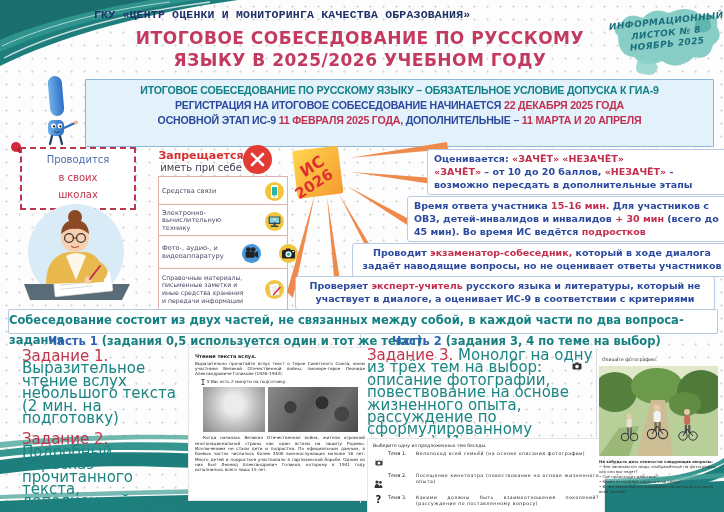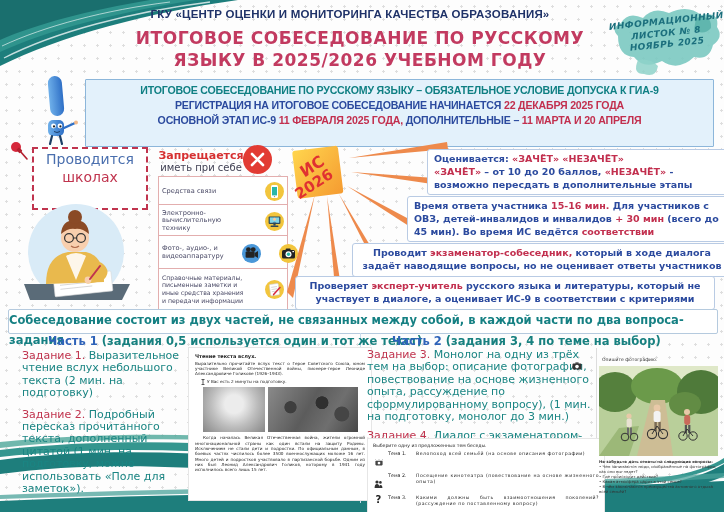--- a/index.html
+++ b/index.html
@@ -2,35 +2,35 @@
 <html><head>
 <meta charset="utf-8">
 <style>
   html,body{margin:0;padding:0;}
   body{width:724px;height:512px;font-family:"DejaVu Sans",sans-serif;}
   .page{position:relative;width:724px;height:512px;overflow:hidden;background:#fdfdfd;
     background-image:radial-gradient(circle,#dedede 1px,rgba(0,0,0,0) 1.35px);
     background-size:13px 13px;}
   .abs{position:absolute;}
   
-  .org-header{left:80px;top:8px;width:540px;text-align:center;font-family:Liberation Sans, sans-serif;
+  .org-header{left:94px;top:8px;width:540px;text-align:left;font-family:Liberation Mono, monospace;
     font-weight:bold;font-size:11.5px;color:#1f3268;letter-spacing:.2px;}
   .main-title{left:100px;top:27px;width:520px;text-align:center;font-weight:bold;font-size:17px;
     line-height:22px;color:#c23a60;letter-spacing:.5px;}
   .badge{left:608px;top:4px;width:116px;height:76px;}
   .badge-text{left:610px;top:16px;width:112px;text-align:center;transform:rotate(-6deg);
     font-weight:bold;font-style:italic;font-size:9px;line-height:11.5px;color:#1b6f7d;letter-spacing:.4px;}
   
   .info-banner{left:85px;top:79px;width:627px;height:63px;background:#e3f1fb;border:1px solid #8cb6da;
     border-radius:1px;text-align:center;font-family:"Liberation Sans",sans-serif;font-weight:bold;
     font-size:10.6px;line-height:15px;letter-spacing:-0.2px;padding-top:3px;}
   .tl{color:#0f7f83;} .bl{color:#2b4a9e;margin-top:24px;} .rd{color:#c22f4e;}
   
-  .held-box{left:32px;top:147px;width:112px;height:57px;background:#fff;border:2px dashed #c0344e;
-    text-align:center;font-size:14px;line-height:17.5px;padding-top:2px;}
+  .held-box{left:20px;top:147px;width:112px;height:57px;background:#fff;border:2px dashed #c0344e;
+    text-align:center;font-size:10px;line-height:17.5px;padding-top:2px;}
   .held-box .l1{color:#4a6fae;} .held-box .l23{color:#c0344e;}
   
   .proh-title{left:148px;top:149px;width:106px;text-align:center;}
   .proh-title .p1{font-weight:bold;font-size:11px;color:#d63031;}
   .proh-title .p2{font-size:10px;color:#3f3f52;}
   .x-circle{left:243px;top:145px;width:29px;height:29px;border-radius:50%;background:#e23b33;}
   .proh-item{left:158px;width:122px;background:#fff;border:1px solid #e3aeae;display:flex;
     align-items:center;padding:2px 3px;gap:18px;}
   .proh-label{flex:1;font-size:6.6px;line-height:7.6px;color:#4a4a66;}
   .icon-circle{width:19px;height:19px;border-radius:50%;background:#f2c53d;flex:0 0 auto;
@@ -40,21 +40,21 @@
   .fact{background:#fff;border:1px solid #b9cbe4;border-radius:3px;font-weight:bold;
     font-size:9.5px;line-height:12.8px;color:#2b4a9e;padding:3px 6px;}
   .fact.center{text-align:center;}
   
   .structure-banner{left:8px;top:309px;width:708px;height:23px;background:#fff;border:1.5px solid #b5cade;
     border-radius:2px;text-align:left;font-weight:bold;font-size:11.5px;line-height:20px;color:#158083;}
   
   .part-head{font-weight:bold;font-size:11.5px;white-space:nowrap;}
   .part-head .pt{color:#2e62b8;margin-left:24px;}
   .part-head .ps{color:#17807f;}
-  .task{font-size:11px;line-height:12.4px;color:#1a8583;}
+  .task{font-size:15px;line-height:12.4px;color:#1a8583;}
   .task .tlb{color:#c0344e;}
   .vline{width:1px;background:#c9dcec;}
   
   .mini-doc{background:#fff;color:#222;border:1px solid #e6e6e6;}
   .md-title{font-weight:bold;font-size:5px;margin-bottom:1.5px;}
   .md-text{font-size:4.2px;line-height:5.3px;text-align:justify;}
   .md-timer{display:flex;align-items:center;gap:2px;font-size:4.2px;margin:2.5px 0 2.5px 6px;}
   .md-photos{display:flex;gap:3px;justify-content:center;margin:2px 0 3px 0;}
   .photoL{width:62px;height:45px;background:radial-gradient(circle at 50% 38%,#ececec 0 22%,#bdbdbd 55%,#868686);}
   .photoR{width:90px;height:45px;background:
@@ -125,20 +125,21 @@
     <div><span class="bl">ОСНОВНОЙ ЭТАП ИС-9 </span><span class="rd">11 ФЕВРАЛЯ 2025 ГОДА,</span><span class="bl">  ДОПОЛНИТЕЛЬНЫЕ – </span><span class="rd">11 МАРТА И 20 АПРЕЛЯ</span></div>
   </div>
 
   <svg class="abs" style="left:8px;top:139px" width="22" height="22" viewBox="0 0 22 22">
     <circle cx="8" cy="8" r="5" fill="#d6283c"></circle>
     <rect x="9" y="9" width="5" height="4" rx="1" fill="#b3202f" transform="rotate(45 11 11)"></rect>
     <path d="M12,12 L19,20" stroke="#b3202f" stroke-width="1.6" stroke-linecap="round"></path>
   </svg>
   <div class="abs held-box">
     <div class="l1">Проводится</div>
+    <div class="l23">в своих</div>
     <div class="l23">школах</div>
   </div>
 
   <svg class="abs" style="left:12px;top:200px" width="126" height="104" viewBox="0 0 126 104">
     <circle cx="64" cy="52" r="48" fill="#d9ebf7"></circle>
     <polygon points="12,84 118,84 110,100 18,100" fill="#5a6b78"></polygon>
     <g transform="rotate(-6 70 84)">
       <rect x="42" y="74" width="58px" height="20" rx="1" fill="#fff" stroke="#d9d9d9" stroke-width=".6"></rect>
       <path d="M48,79 H92 M48,83 H92 M48,87 H80" stroke="#cfcfcf" stroke-width=".8"></path>
     </g>
@@ -240,21 +241,21 @@
       </g>
     <text x="16" y="36" transform="rotate(-33 24 32)" font-size="16" font-weight="bold" fill="#e03131" font-family="DejaVu Sans, sans-serif">ИС</text>
     <text x="10" y="57" transform="rotate(-33 20 52)" font-size="15" font-weight="bold" fill="#e03131" font-family="DejaVu Sans, sans-serif">2026</text>
   </svg>
 
   <div class="abs fact" style="left:427px;top:149px;width:287px">
     <span class="bl">Оценивается: </span><span class="rd">«ЗАЧЁТ» «НЕЗАЧЁТ»</span><br>
     <span class="rd">«ЗАЧЁТ»</span><span class="bl"> – от 10 до 20 баллов, </span><span class="rd">«НЕЗАЧЁТ»</span><span class="bl"> - возможно пересдать в дополнительные этапы</span>
   </div>
   <div class="abs fact" style="left:407px;top:196px;width:311px">
-    <span class="bl">Время ответа участника </span><span class="rd">15-16 мин.</span><span class="bl"> Для участников с ОВЗ, детей-инвалидов и инвалидов </span><span class="rd">+ 30 мин</span><span class="bl"> (всего до 45 мин). Во время ИС ведётся </span><span class="rd">соответствии</span>
+    <span class="bl">Время ответа участника </span><span class="rd">15-16 мин.</span><span class="bl"> Для участников с ОВЗ, детей-инвалидов и инвалидов </span><span class="rd">+ 30 мин</span><span class="bl"> (всего до 45 мин). Во время ИС ведётся </span><span class="rd">подростков</span>
   </div>
   <div class="abs fact center" style="left:352px;top:243px;width:366px">
     <span class="bl">Проводит </span><span class="rd">экзаменатор-собеседник,</span><span class="bl"> который в ходе диалога задаёт наводящие вопросы, но не оценивает ответы участников</span>
   </div>
   <div class="abs fact center" style="left:295px;top:276px;width:406px">
     <span class="bl">Проверяет </span><span class="rd">эксперт-учитель</span><span class="bl"> русского языка и литературы, который не участвует в диалоге, а оценивает ИС-9 в соответствии с критериями</span>
   </div>
 
   <div class="abs structure-banner">Собеседование состоит из двух частей, не связанных между собой, в каждой части по два вопроса-задания</div>
 

